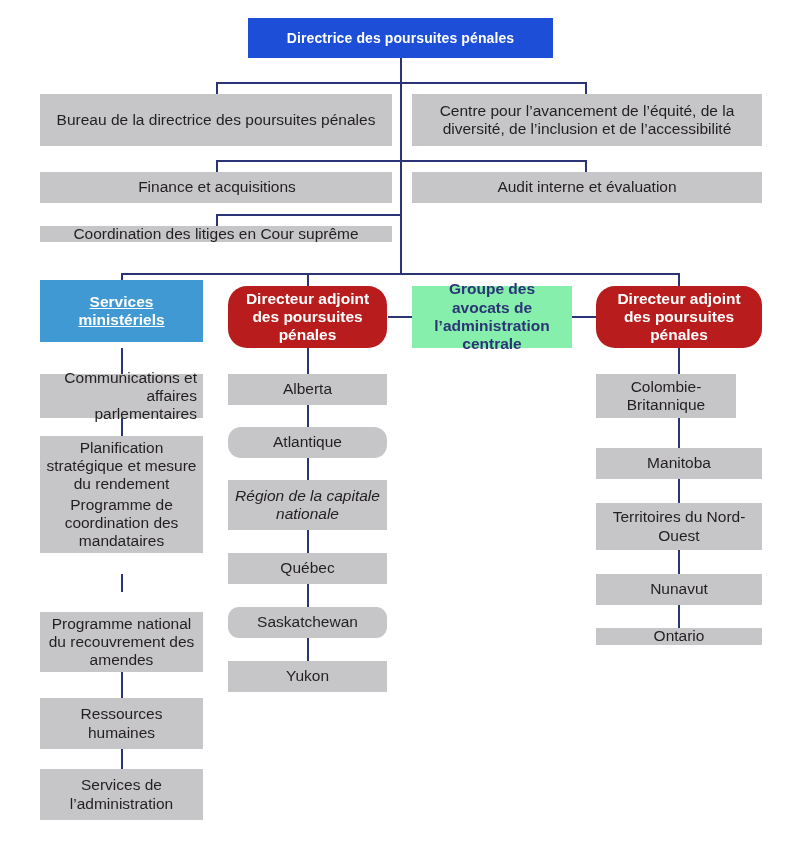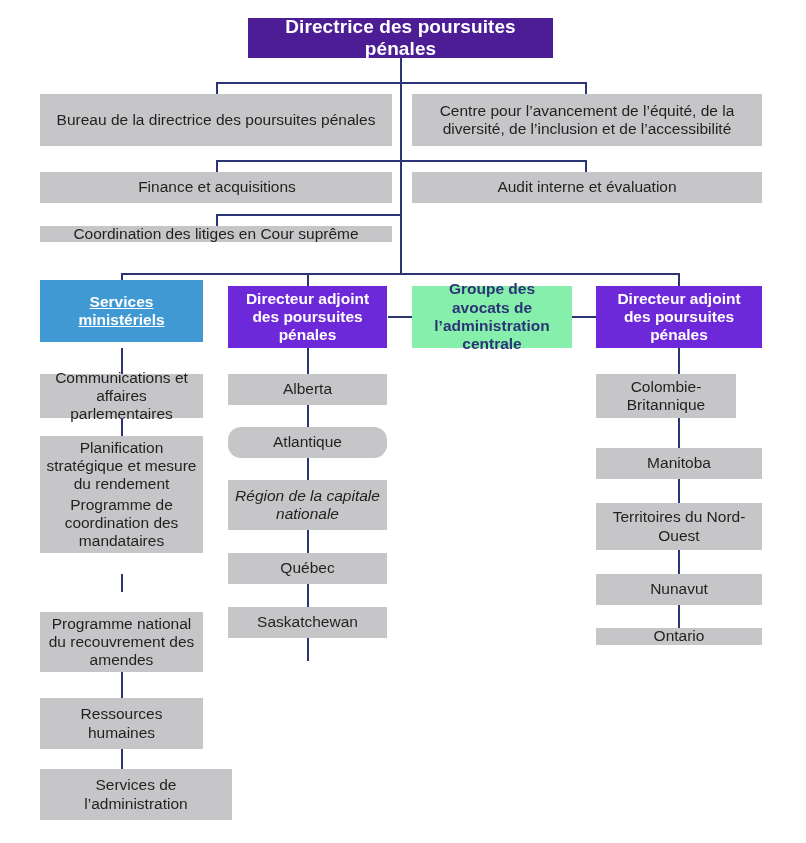--- a/index.html
+++ b/index.html
@@ -28,30 +28,31 @@
   }
   .box span{display:block;width:100%;}
 
   .grey{
     background:#c6c6c8;
     color:#231f20;
     font-size:15.5px;
     font-weight:400;
   }
   .navy{
-    background:#6d28d9;
+    background:#b91c1c;
     color:#ffffff;
     font-weight:bold;
     font-size:15.5px;
+    border-radius:19px;
   }
   .navy-title{
-    background:#4c1d95;
+    background:#1d4ed8;
     color:#ffffff;
     font-weight:bold;
-    font-size:19px;
+    font-size:14px;
     letter-spacing:.1px;
   }
   .lightblue{
     background:#4199d3;
     color:#ffffff;
     font-weight:bold;
     font-size:15.5px;
   }
   .yellow{
     background:#86efac;
@@ -116,21 +117,21 @@
 
   <div class="box grey" style="left:40px;top:226px;width:352px;height:16px;">
     <span>Coordination des litiges en Cour suprême</span>
   </div>
 
   <div class="box lightblue" style="left:40px;top:280px;width:163px;height:62px;text-decoration:underline;">
     <span>Services ministériels</span>
   </div>
 
   <div class="ln v" style="left:121px;top:348px;height:26px;"></div>
-  <div class="box grey" style="left:40px;top:374px;width:163px;height:44px;">
+  <div class="box grey" style="left:40px;top:374px;width:163px;height:44px;text-align:right;">
     <span>Communications et affaires parlementaires</span>
   </div>
 
   <div class="ln v" style="left:121px;top:418px;height:18px;"></div>
   <div class="box grey" style="left:40px;top:436px;width:163px;height:60px;">
     <span>Planification stratégique et mesure du rendement</span>
   </div>
 
   <div class="ln v" style="left:121px;top:496px;height:18px;"></div>
   <div class="box grey" style="left:40px;top:493px;width:163px;height:60px;">
@@ -141,21 +142,21 @@
   <div class="box grey" style="left:40px;top:612px;width:163px;height:60px;">
     <span>Programme national du recouvrement des amendes</span>
   </div>
 
   <div class="ln v" style="left:121px;top:672px;height:26px;"></div>
   <div class="box grey" style="left:40px;top:698px;width:163px;height:51px;">
     <span>Ressources humaines</span>
   </div>
 
   <div class="ln v" style="left:121px;top:749px;height:20px;"></div>
-  <div class="box grey" style="left:40px;top:769px;width:192px;height:51px;">
+  <div class="box grey" style="left:40px;top:769px;width:163px;height:51px;">
     <span>Services de l’administration</span>
   </div>
 
   <div class="box navy" style="left:228px;top:286px;width:159px;height:62px;">
     <span>Directeur adjoint des poursuites pénales</span>
   </div>
 
   <div class="ln v" style="left:307px;top:348px;height:26px;"></div>
   <div class="box grey" style="left:228px;top:374px;width:159px;height:31px;">
     <span>Alberta</span>
@@ -170,25 +171,28 @@
   <div class="box grey" style="left:228px;top:480px;width:159px;height:50px;font-style:italic;">
     <span>Région de la capitale nationale</span>
   </div>
 
   <div class="ln v" style="left:307px;top:530px;height:23px;"></div>
   <div class="box grey" style="left:228px;top:553px;width:159px;height:31px;">
     <span>Québec</span>
   </div>
 
   <div class="ln v" style="left:307px;top:584px;height:23px;"></div>
-  <div class="box grey" style="left:228px;top:607px;width:159px;height:31px;">
+  <div class="box grey" style="left:228px;top:607px;width:159px;height:31px;border-radius:11px;">
     <span>Saskatchewan</span>
   </div>
 
   <div class="ln v" style="left:307px;top:638px;height:23px;"></div>
+  <div class="box grey" style="left:228px;top:661px;width:159px;height:31px;">
+    <span>Yukon</span>
+  </div>
 
   <div class="box yellow" style="left:412px;top:286px;width:160px;height:62px;">
     <span>Groupe des avocats de l’administration centrale</span>
   </div>
 
   <div class="box navy" style="left:596px;top:286px;width:166px;height:62px;">
     <span>Directeur adjoint des poursuites pénales</span>
   </div>
 
   <div class="ln v" style="left:678px;top:348px;height:26px;"></div>

